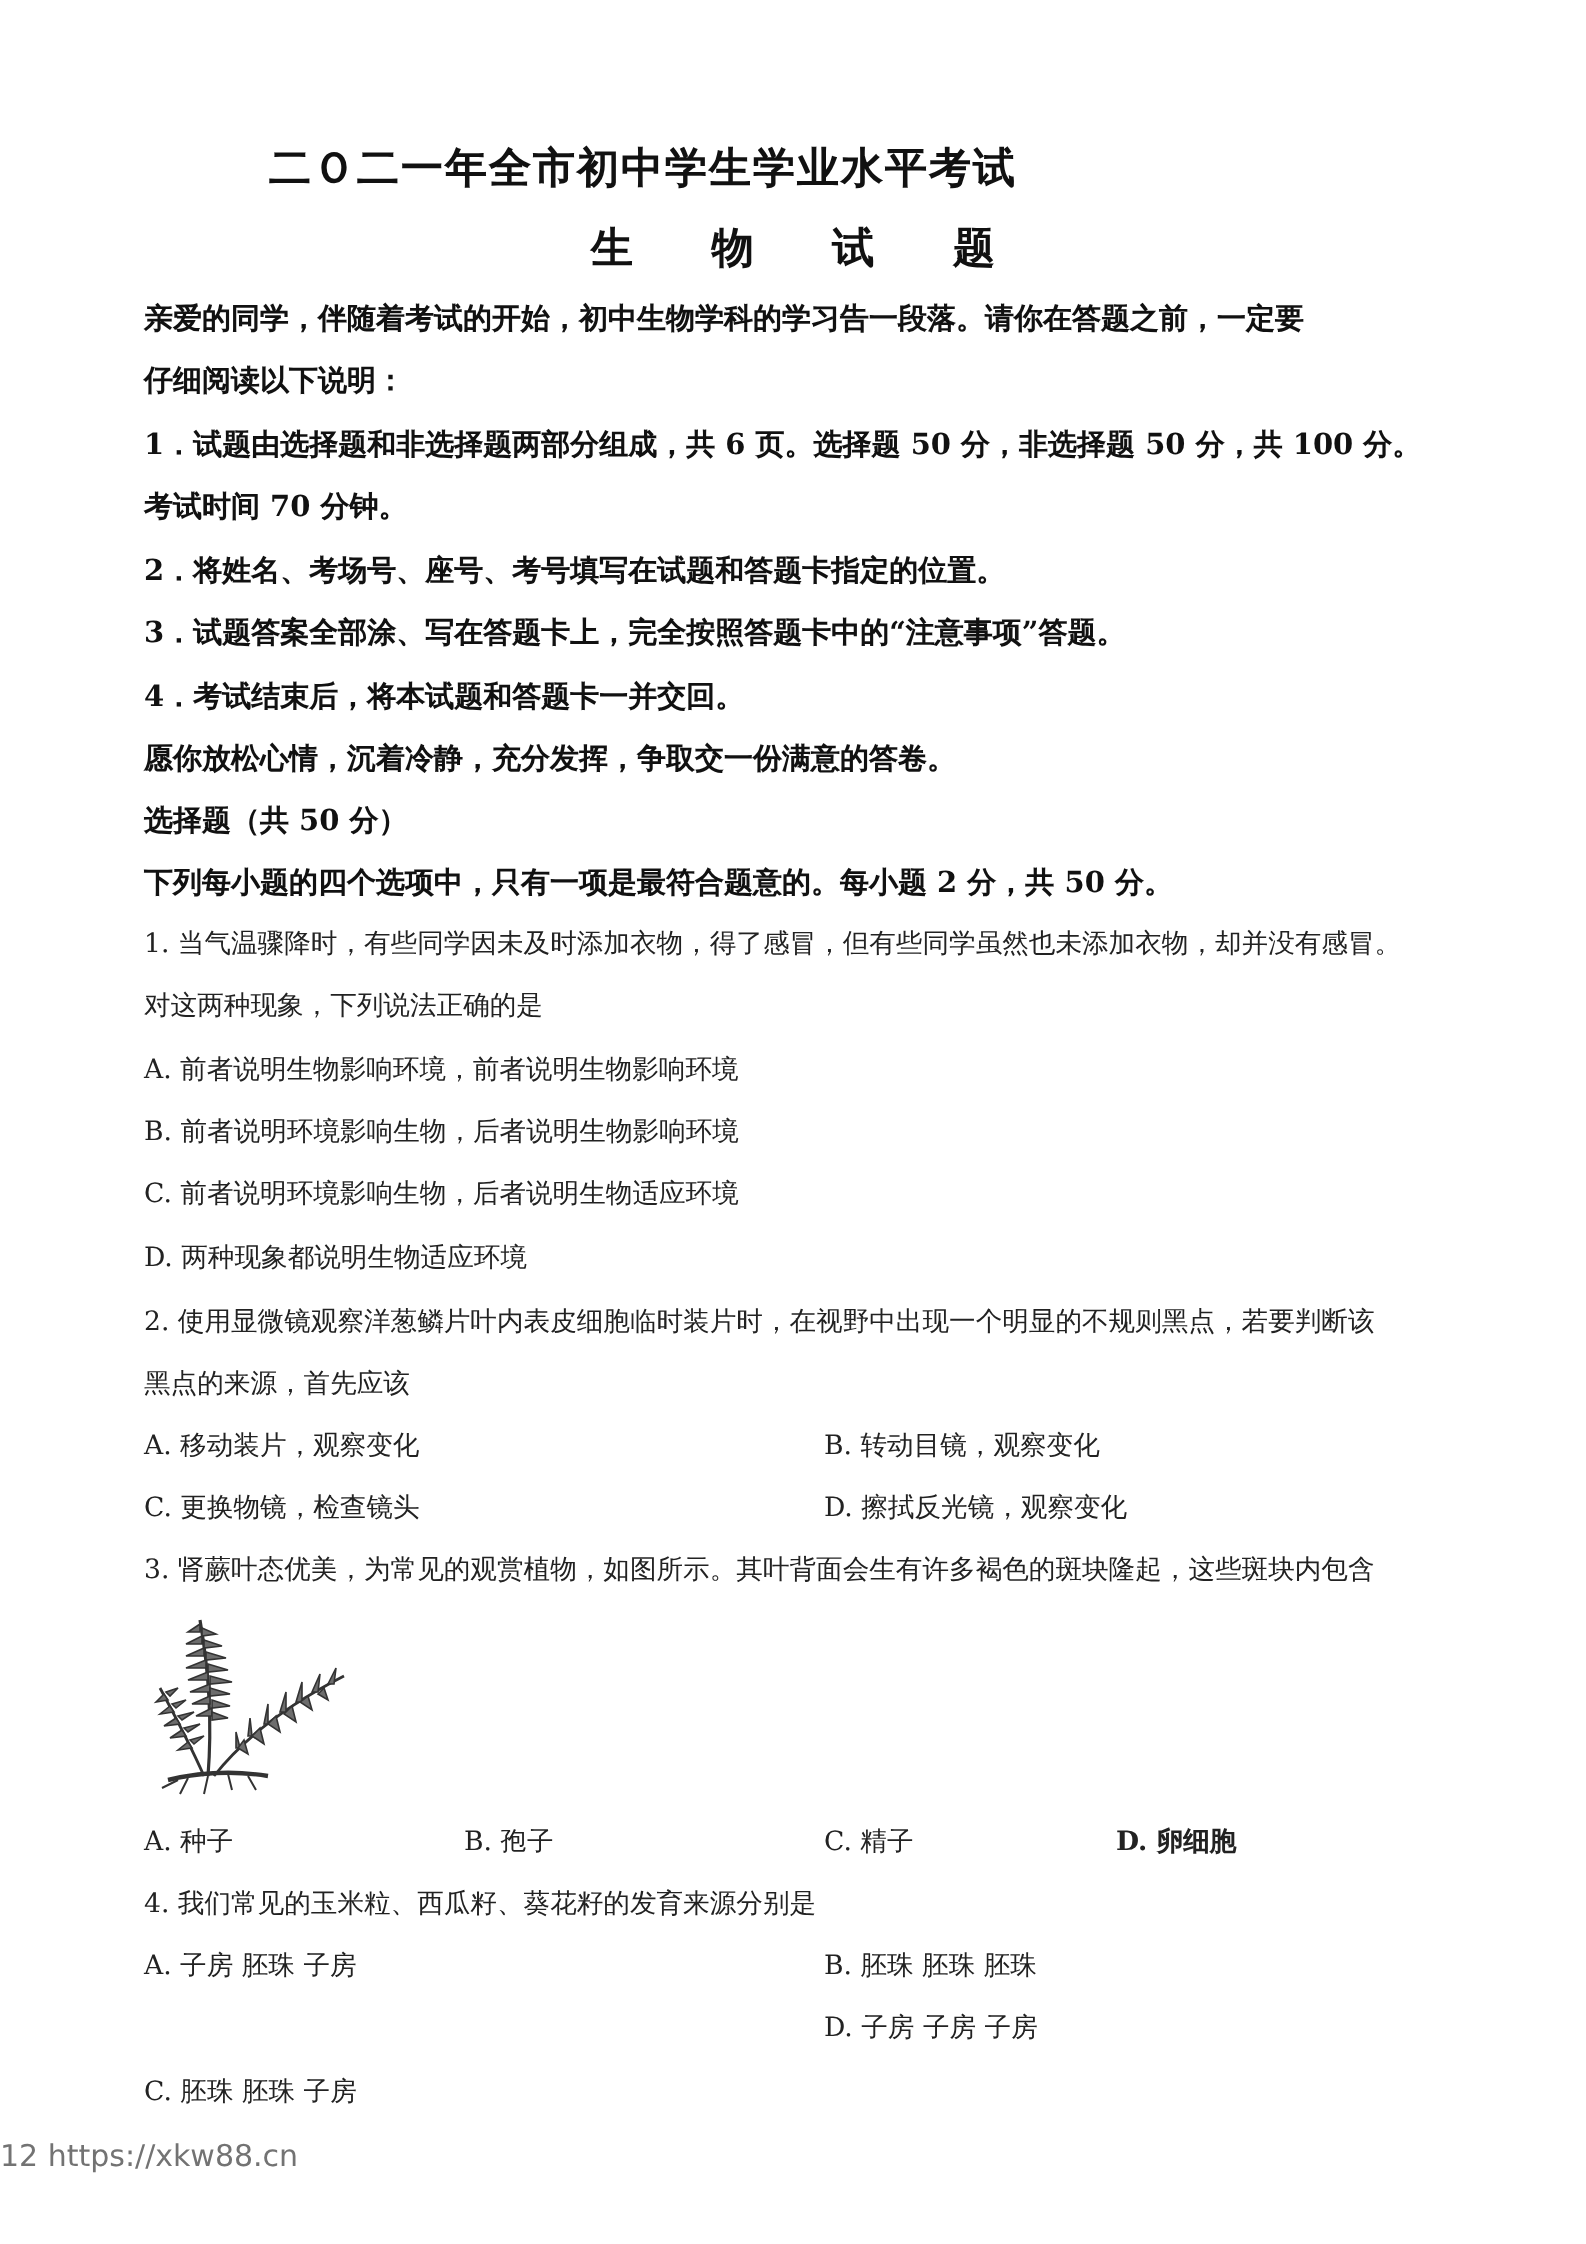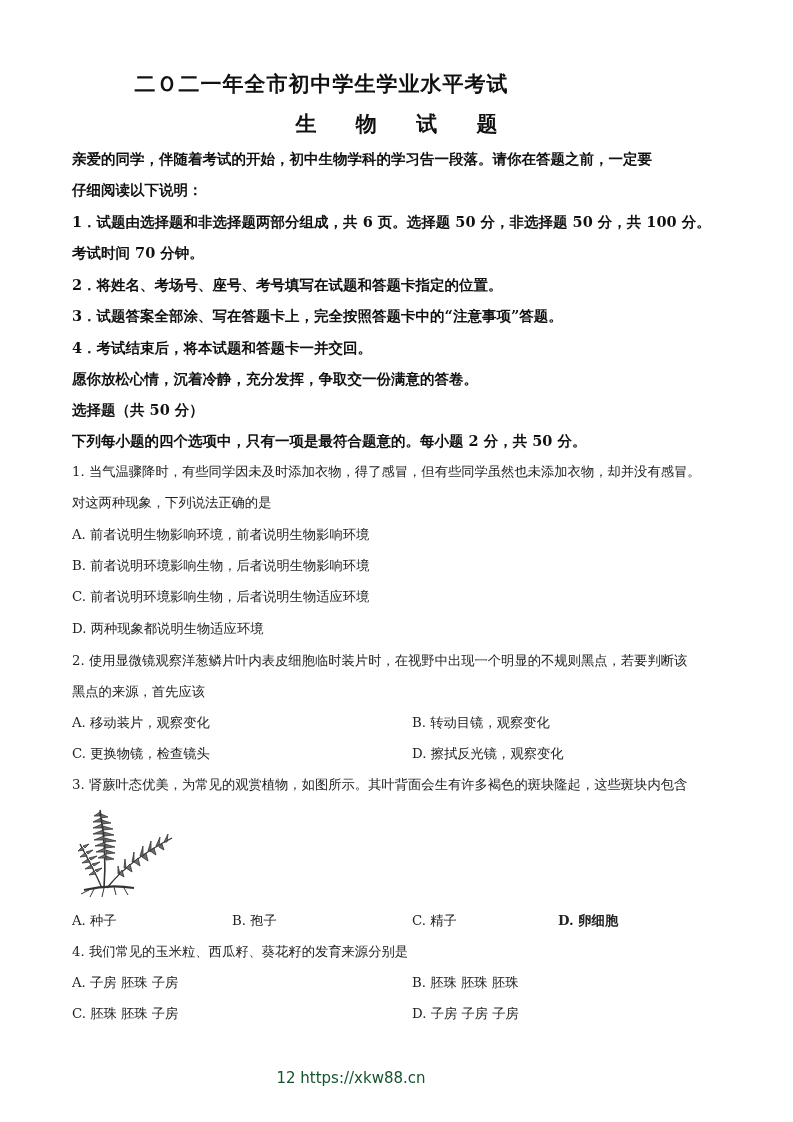--- a/index.html
+++ b/index.html
@@ -5,22 +5,22 @@
   html, body { margin: 0; padding: 0; background: #ffffff; }
   body { width: 793px; height: 1122px; position: relative; overflow: hidden;
          font-family: "DejaVu Serif", "Liberation Serif", serif; color: #111; }
   .abs { position: absolute; white-space: nowrap; }
   .title { left: 0; width: 643px; text-align: center; font-weight: bold; font-size: 21px; top: 70px; letter-spacing: 1px; }
   .subtitle { left: 0; width: 793px; text-align: center; font-weight: bold; font-size: 21px; top: 110px; letter-spacing: 16px; padding-left: 16px; box-sizing: border-box; }
   .bold { font-weight: bold; font-size: 14.5px; }
   .norm { font-size: 13.3px; color: #222; }
   .L { left: 72px; }
   .c1 { left: 72px; } .c2 { left: 232px; } .c3 { left: 396px; margin-left: 16px; } .c4 { left: 558px; font-weight: bold; }
-  .footer { left: 0; width: 702px; text-align: center; top: 1069px; font-family: "DejaVu Sans", sans-serif;
-            font-size: 15px; color: #14532d; }
+  .footer { left: 0; width: 702px; text-align: left; top: 1069px; font-family: "DejaVu Sans", sans-serif;
+            font-size: 15px; color: #737373; }
   .fern { left: 74px; top: 800px; width: 104px; height: 100px; }
 </style>
 </head>
 <body>
 
 <div>
 
   <div class="abs title">二Ｏ二一年全市初中学生学业水平考试</div>
   <div class="abs subtitle">生 物 试 题</div>
 
@@ -88,18 +88,18 @@
     <div class="abs norm c1" style="top:912px">A. 种子</div>
     <div class="abs norm c2" style="top:912px">B. 孢子</div>
     <div class="abs norm c3" style="top:912px">C. 精子</div>
     <div class="abs norm c4" style="top:912px">D. 卵细胞</div>
   </div>
 
   <div>
     <div class="abs norm L" style="top:943px">4. 我们常见的玉米粒、西瓜籽、葵花籽的发育来源分别是</div>
     <div class="abs norm c1" style="top:974px">A. 子房 胚珠 子房</div>
     <div class="abs norm c3" style="top:974px">B. 胚珠 胚珠 胚珠</div>
-    <div class="abs norm c1" style="top:1005px">C. 胚珠 胚珠 子房</div>
+    <div class="abs norm c1" style="top:1037px">C. 胚珠 胚珠 子房</div>
     <div class="abs norm c3" style="top:1005px">D. 子房 子房 子房</div>
   </div>
 
   <div class="abs footer">12 https://xkw88.cn</div>
 </div>
 
 </body></html>

